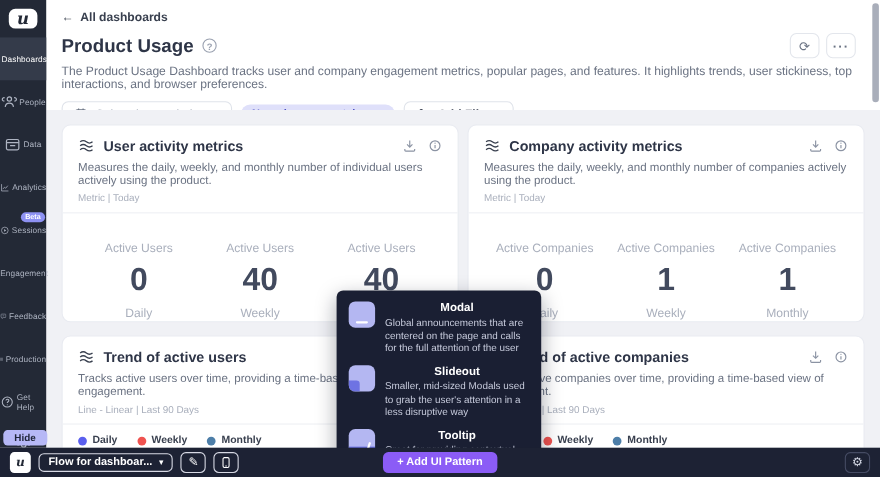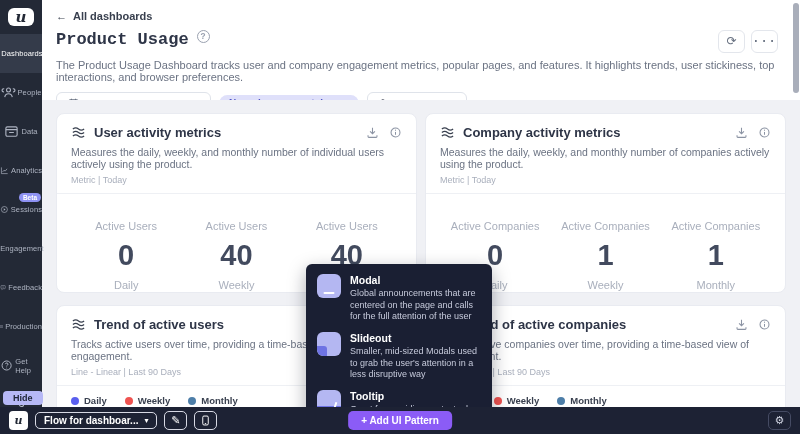--- a/index.html
+++ b/index.html
@@ -15,21 +15,21 @@
   .nav-item.active { background:#343b4a; color:#ffffff; }
   .nav-item svg { width:15px; height:15px; }
   .nav-label { font-size:7.5px; letter-spacing:.1px; }
   .beta-badge { position:absolute; top:3px; right:1px; background:#8e92f3; color:#fff; font-size:6.5px; font-weight:bold; padding:1px 4px; border-radius:6px; }
   .hide-btn { position:absolute; left:3px; top:391px; z-index:40; background:#b6b8f6; color:#20263a; font-size:9px; font-weight:bold; padding:2px 10px; border-radius:4px; cursor:pointer; }
 
   
   .main { position:absolute; left:42px; top:0; width:758px; height:407px; }
   .page-header { background:#fff; height:100px; padding:10px 14px 0 14px; }
   .back-row { display:flex; align-items:center; gap:6px; font-size:11px; font-weight:bold; color:#39404f; cursor:pointer; width:max-content; }
-  .title-row { display:flex; align-items:flex-start; margin-top:8px;font-family:Liberation Mono, monospace; }
+  .title-row { display:flex; align-items:center; margin-top:8px; }
   .page-title { font-size:17px; font-weight:bold; color:#2e3547; }
   .help-circle { width:13px; height:13px; border:1.2px solid #9aa1b0; border-radius:50%; color:#9aa1b0; font-size:8.5px; font-weight:bold; display:flex; align-items:center; justify-content:center; margin-left:8px; }
   .hdr-buttons { margin-left:auto; display:flex; gap:6px; margin-right:8px; }
   .icon-btn { width:27px; height:23px; background:#fff; border:1px solid #e3e6ec; border-radius:6px; color:#6a7383; font-size:12px; display:flex; align-items:center; justify-content:center; cursor:pointer; }
   .page-desc { font-size:11px; color:#6b7383; margin-top:6px; }
   .filter-row { display:flex; align-items:center; gap:8px; margin-top:9px; }
   .time-select { display:flex; align-items:center; gap:7px; border:1px solid #dfe3ea; border-radius:6px; padding:4px 10px; background:#fff; cursor:pointer; }
   .time-select .ph { font-size:11px; color:#a9b0bd; }
   .caret { font-size:8px; color:#6a7383; margin-left:14px; }
   .chip { display:flex; align-items:center; gap:6px; background:#dfe0fa; border-radius:12px; padding:3px 10px; font-size:10px; font-weight:bold; color:#4f52c4; cursor:pointer; }
@@ -58,21 +58,21 @@
   .dot { width:8px; height:8px; border-radius:50%; }
 
   
   .popup { position:absolute; left:264px; top:264px; width:186px; background:#1a1f33; border-radius:6px; padding:10px 11px 6px 11px; z-index:30; box-shadow:0 6px 18px rgba(10,14,30,.35); }
   .popup-item { display:flex; gap:9px; margin-bottom:9px; cursor:pointer; }
   .p-icon { width:24px; height:24px; border-radius:6px; background:#b4b7f2; flex:0 0 24px; position:relative; overflow:hidden; }
   .p-icon.modal::after { content:""; position:absolute; left:50%; transform:translateX(-50%); bottom:4px; width:11px; height:2.5px; background:#fff; border-radius:2px; }
   .p-icon.slideout::after { content:""; position:absolute; left:0; bottom:0; width:10px; height:10px; background:#6e73e3; border-radius:0 3px 0 6px; }
   .p-icon.tooltip::after { content:""; position:absolute; left:0; bottom:0; width:100%; height:8px; background:#6e73e3; }
   .p-icon.tooltip::before { content:""; position:absolute; right:5px; bottom:3px; width:2px; height:9px; background:#fff; transform:rotate(18deg); z-index:1; }
-  .p-title { font-size:10.5px; font-weight:bold; color:#ffffff; }
+  .p-title { font-size:10.5px; font-weight:bold; color:#ffffff;text-align:center; }
   .p-desc { font-size:9px; color:#c6cadb; line-height:1.3; margin-top:2px; }
 
   
   .bottom-bar { position:absolute; left:0; bottom:0; width:800px; height:27px; background:#1d2234; z-index:50; display:flex; align-items:center; padding:0 9px; gap:7px; }
   .bb-logo { width:19px; height:19px; background:#fff; border-radius:4px; display:flex; align-items:center; justify-content:center; }
   .bb-logo span { font-family:"DejaVu Serif",serif; font-style:italic; font-weight:bold; font-size:11px; color:#232936; }
   .bb-select { display:flex; align-items:center; gap:4px; border:1px solid #d7d9e4; border-radius:5px; padding:2px 8px; color:#fff; font-size:10px; font-weight:bold; cursor:pointer; }
   .bb-select .caret { color:#fff; margin-left:2px; }
   .bb-icon-btn { width:23px; height:19px; border:1px solid #d7d9e4; border-radius:5px; display:flex; align-items:center; justify-content:center; color:#fff; font-size:11px; cursor:pointer; }
   .bb-add { position:absolute; left:50%; transform:translateX(-50%); background:#8b5cf6; color:#fff; font-size:10px; font-weight:bold; border:none; border-radius:5px; padding:4px 13px; cursor:pointer; }

